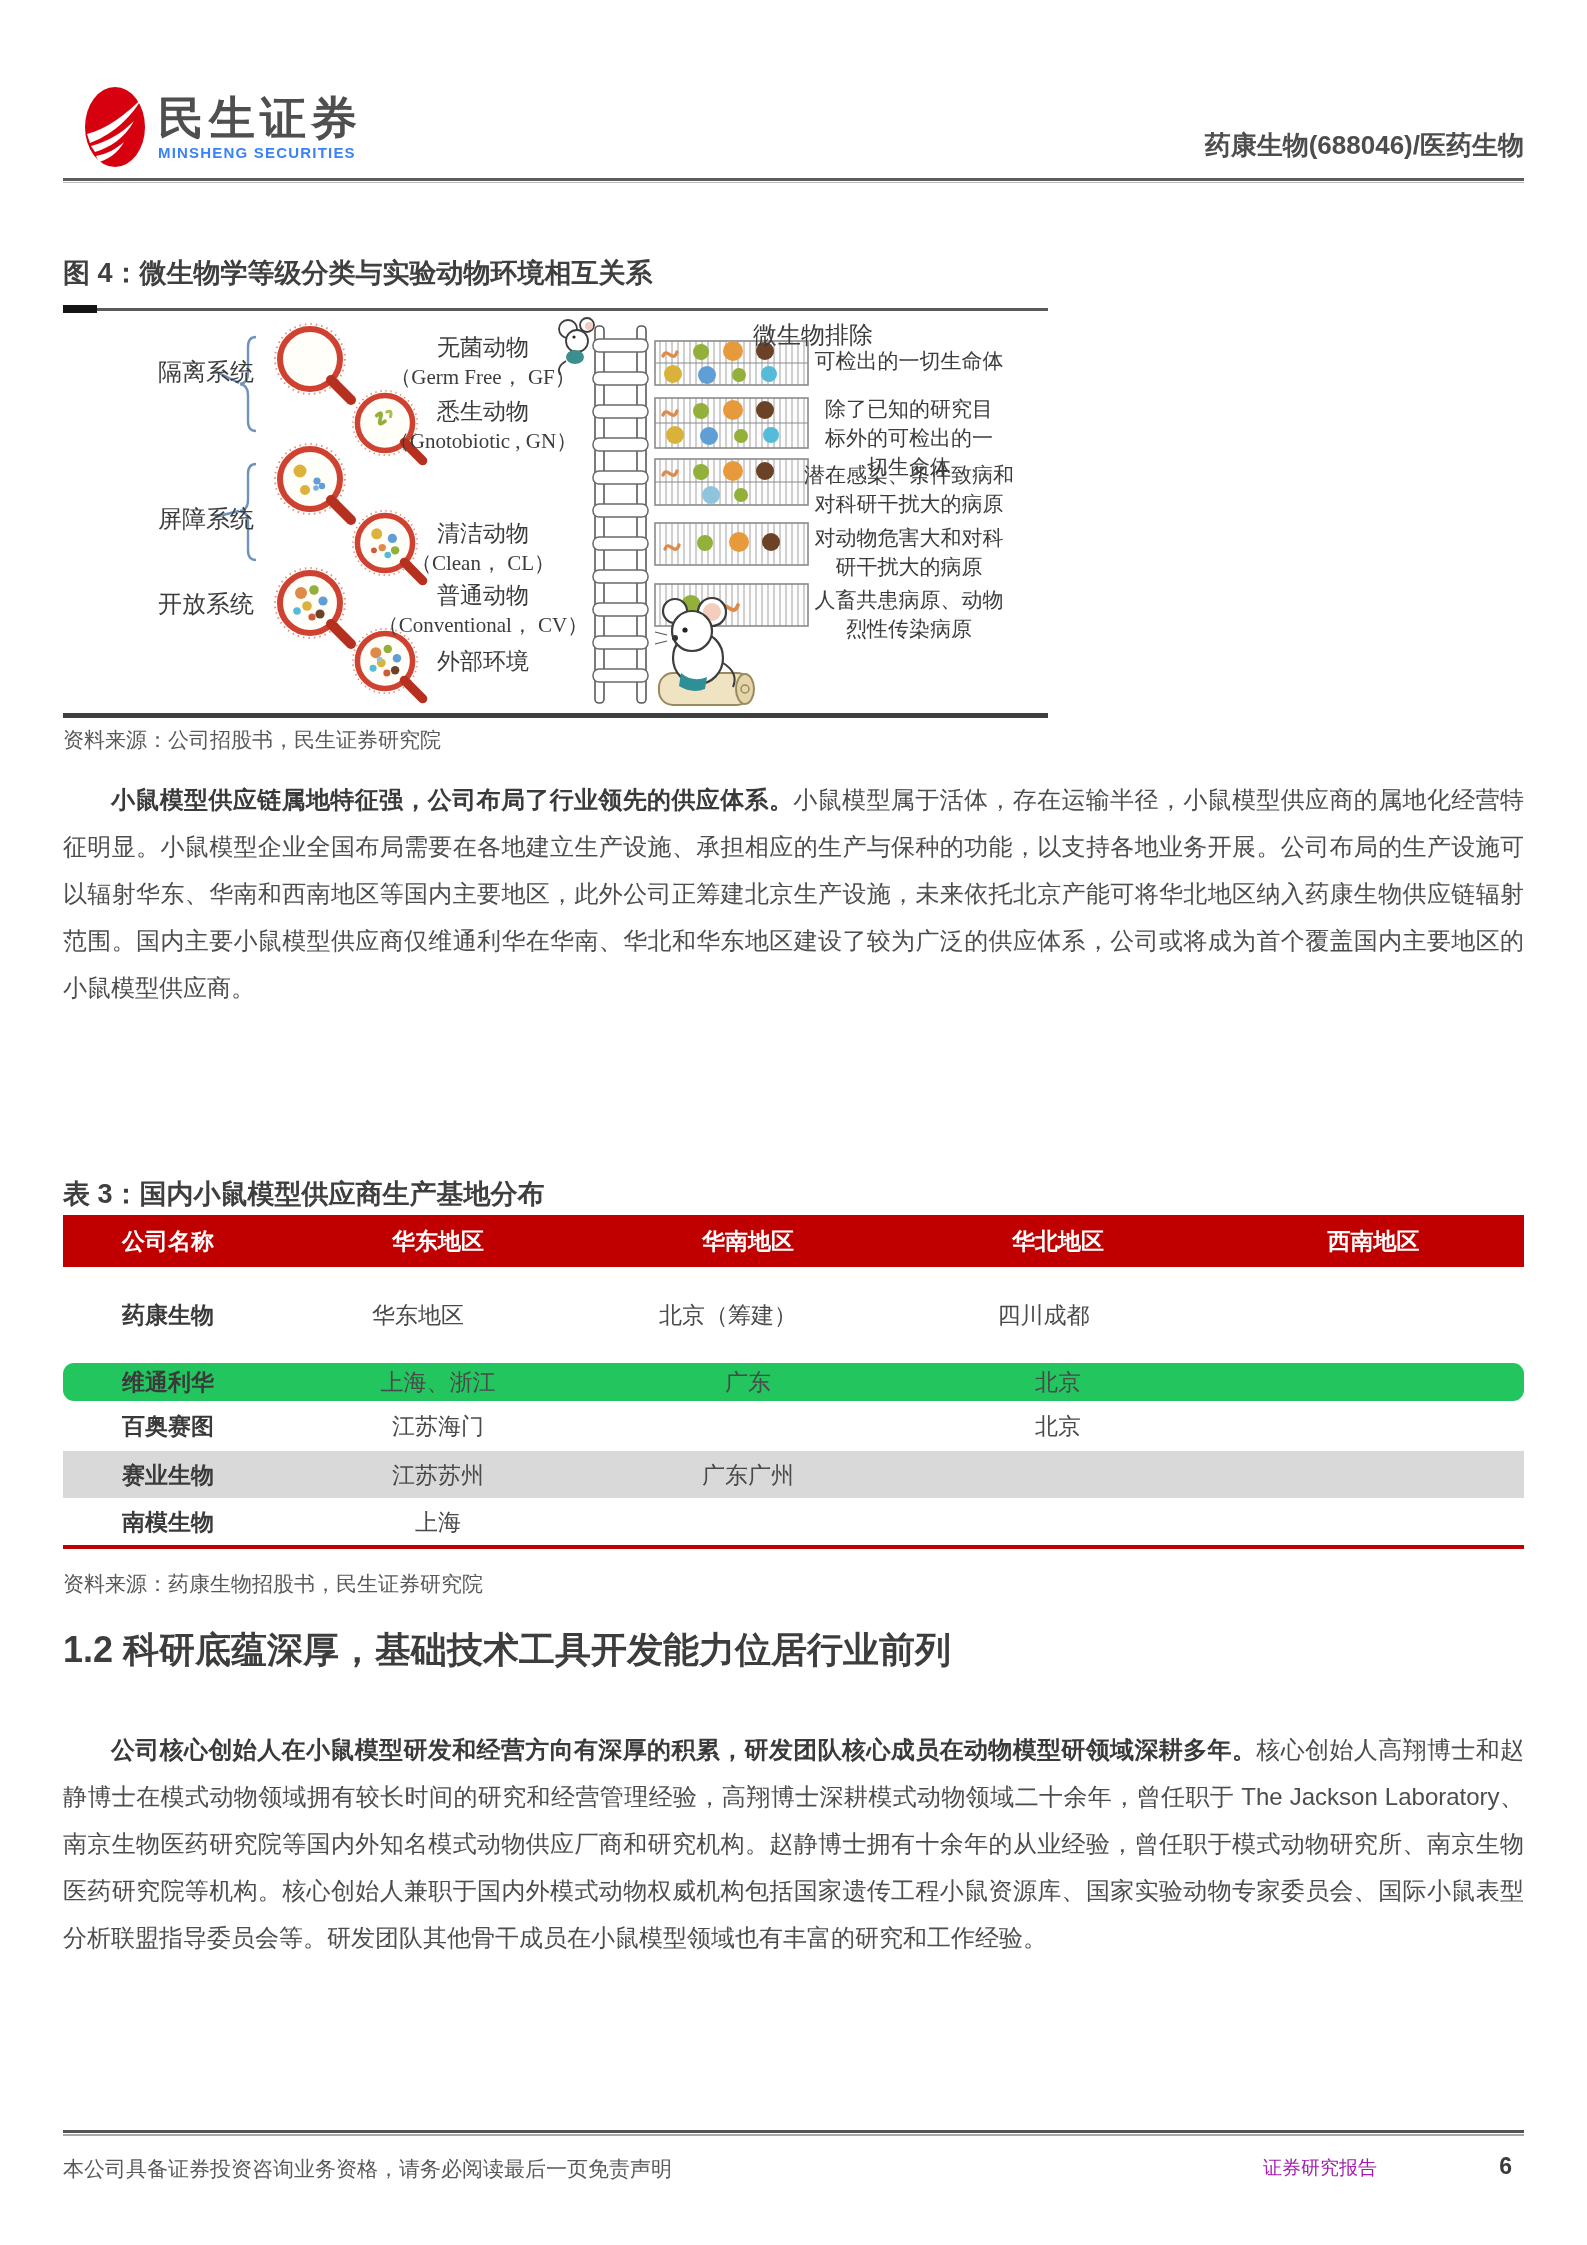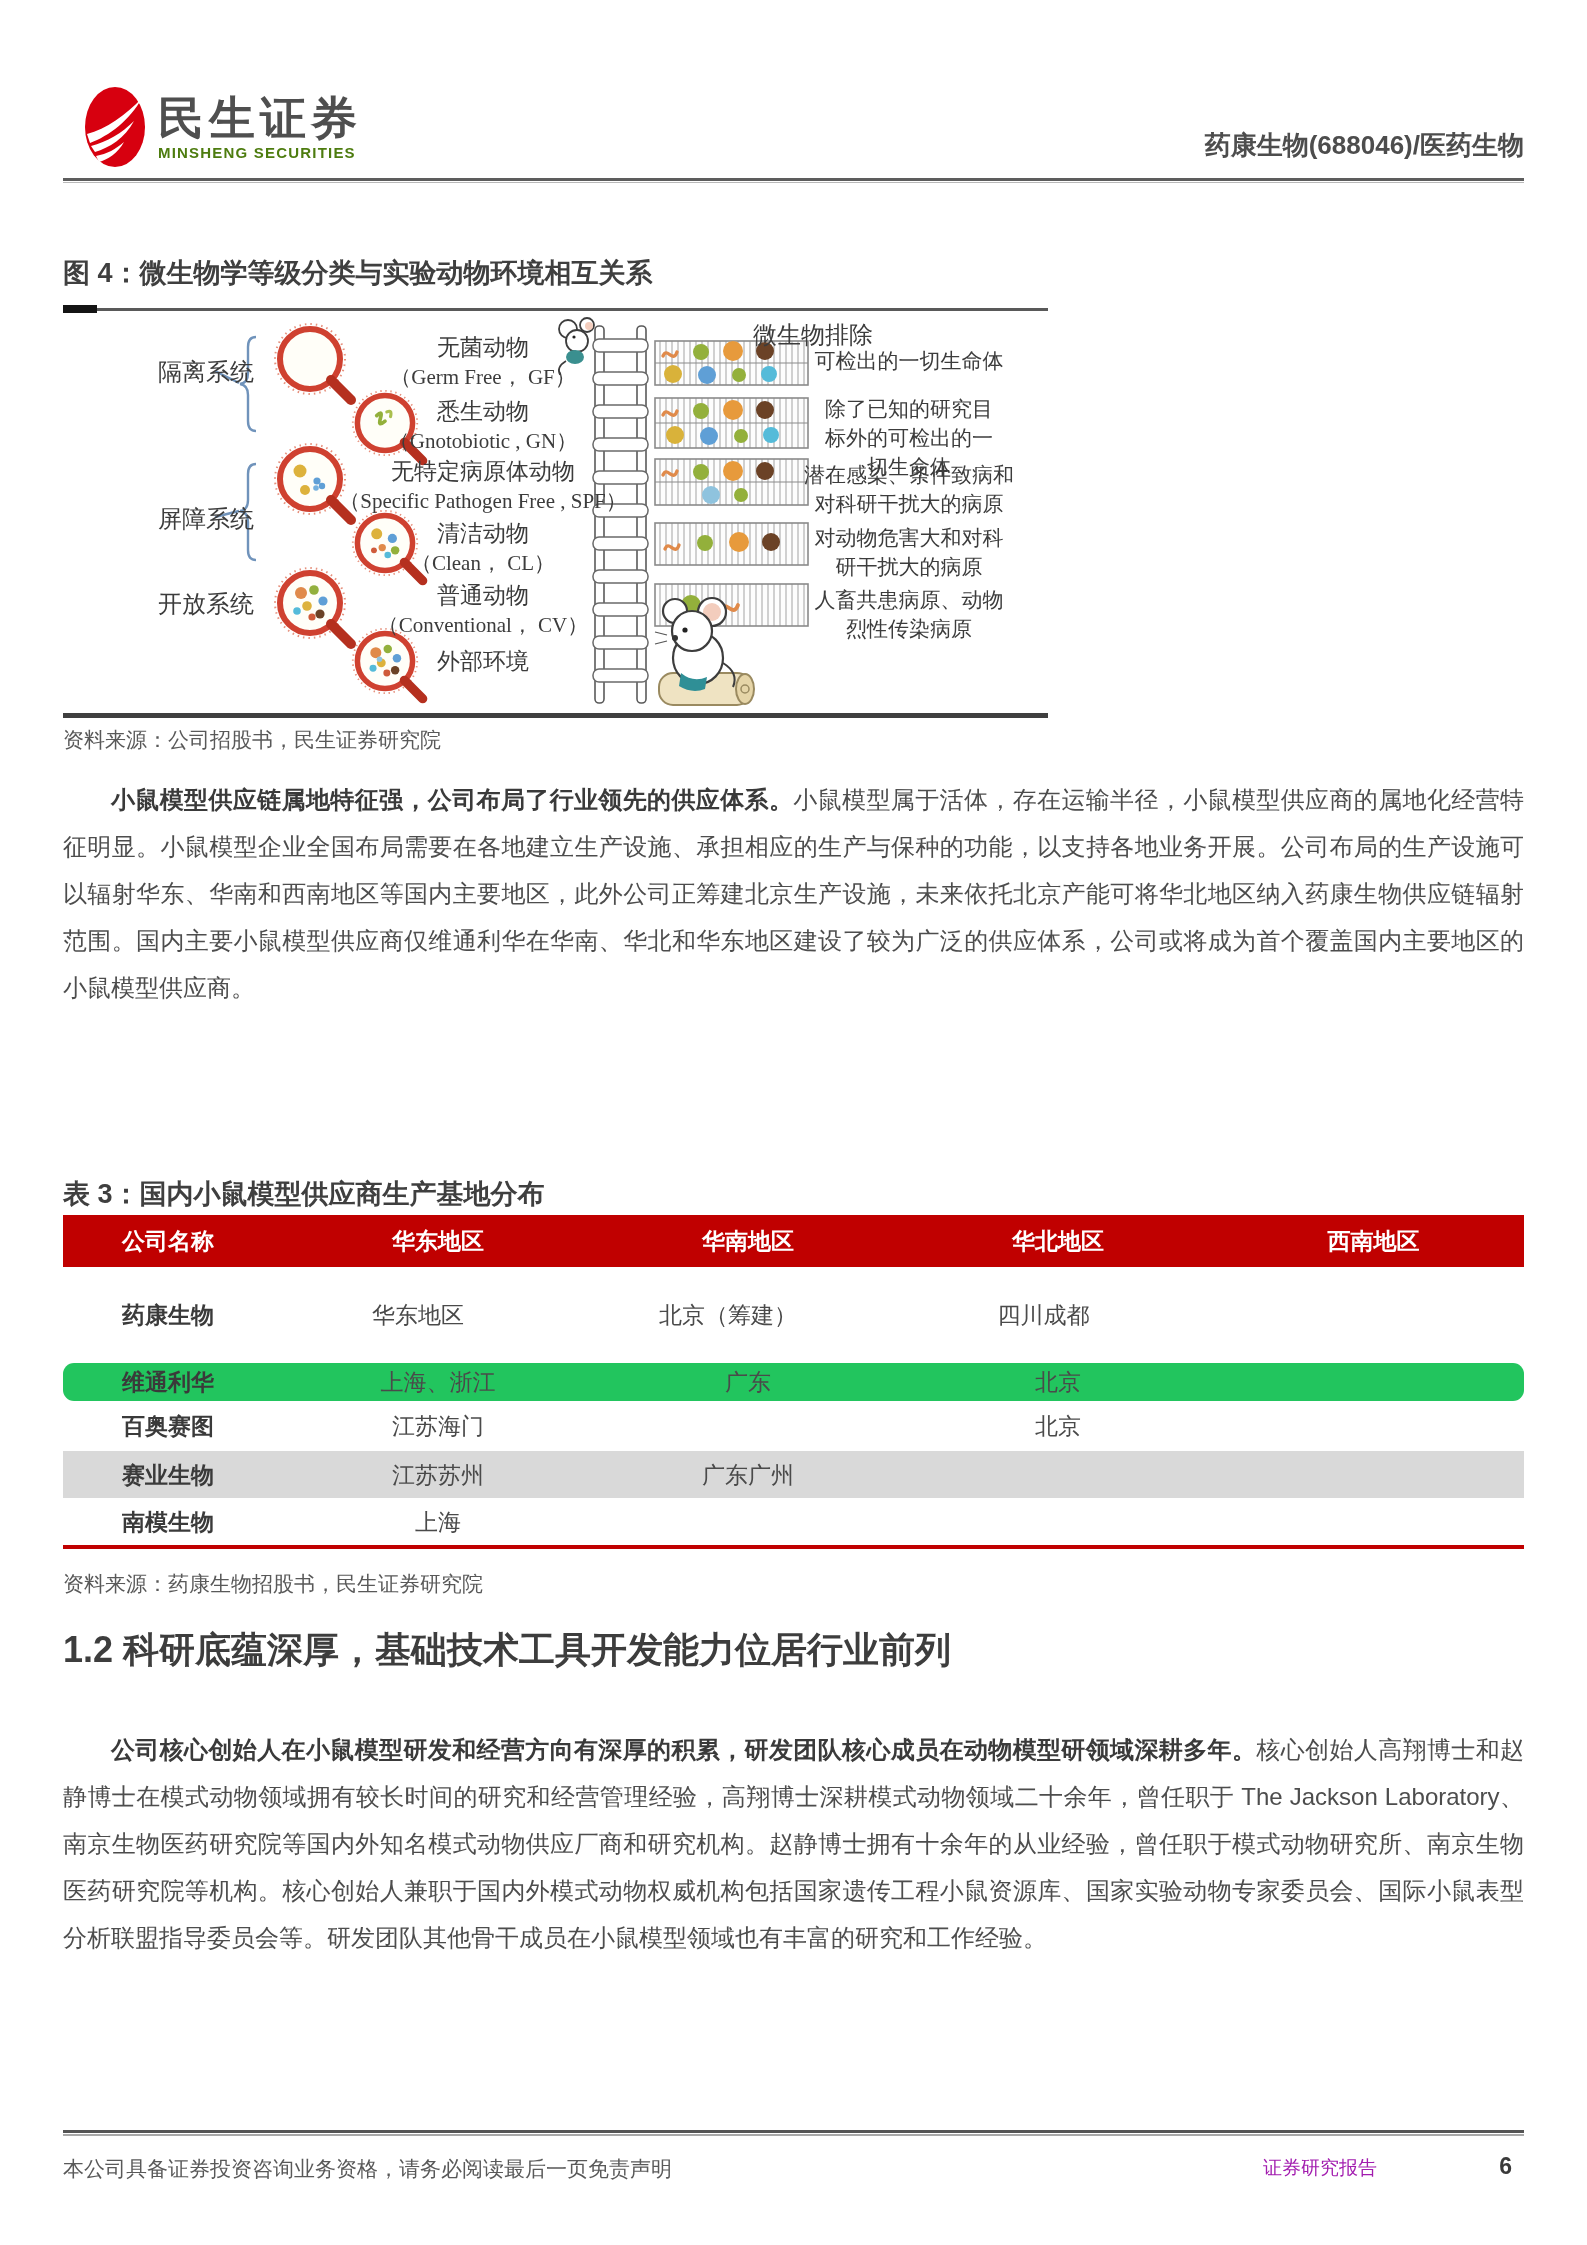--- a/index.html
+++ b/index.html
@@ -2,21 +2,21 @@
 <html><head>
 <meta charset="utf-8">
 <style>
   html,body{margin:0;padding:0;background:#ffffff;}
   .page{position:relative;width:1587px;height:2245px;background:#fff;overflow:hidden;
         font-family:"Liberation Sans","DejaVu Sans",sans-serif;color:#4a4a4a;}
 
   
   .logo{position:absolute;left:84px;top:86px;display:flex;align-items:center;gap:10px;}
   .logo-text .cn{font-size:46px;font-weight:700;color:#4f4f4f;letter-spacing:5px;line-height:52px;}
-  .logo-text .en{font-size:15px;font-weight:700;color:#4d7c0f;letter-spacing:1.2px;line-height:18px;}
+  .logo-text .en{font-size:15px;font-weight:700;color:#3b82f6;letter-spacing:1.2px;line-height:18px;}
   .doc-ref{position:absolute;right:63px;top:128px;font-size:26px;font-weight:600;color:#4d4d4d;}
   .header-rule{position:absolute;left:63px;width:1461px;top:178px;height:5px;
                background:linear-gradient(to bottom,#5d5d5d 0 3px,#ffffff 3px 4px,#b9b9b9 4px 5px);}
 
   
   .fig-title{position:absolute;left:63px;top:255px;font-size:27px;font-weight:700;color:#3f3f3f;}
   .figure{position:absolute;left:63px;top:308px;width:985px;height:402px;
           border-top:3px solid #595959;border-bottom:5px solid #3f3f3f;
           font-family:"Liberation Serif","DejaVu Serif",serif;}
   .fig-accent{position:absolute;left:0;top:-6px;width:34px;height:8px;background:#141414;}
@@ -251,24 +251,20 @@
     <div class="sys" style="top:277px">开放系统</div>
 
     <div class="lvl" style="top:86px">
       <div class="cn">悉生动物</div>
       <div class="en">（Gnotobiotic , GN）</div>
     </div>
     <div class="lvl" style="top:22px">
       <div class="cn">无菌动物</div>
       <div class="en">（Germ Free， GF）</div>
     </div>
-    <div class="lvl" style="top:146px">
-      <div class="cn">无特定病原体动物</div>
-      <div class="en">（Specific Pathogen Free , SPF）</div>
-    </div>
     <div class="lvl" style="top:208px">
       <div class="cn">清洁动物</div>
       <div class="en">（Clean， CL）</div>
     </div>
     <div class="lvl" style="top:270px">
       <div class="cn">普通动物</div>
       <div class="en">（Conventional， CV）</div>
     </div>
     <div class="lvl" style="top:336px">
       <div class="cn">外部环境</div>

